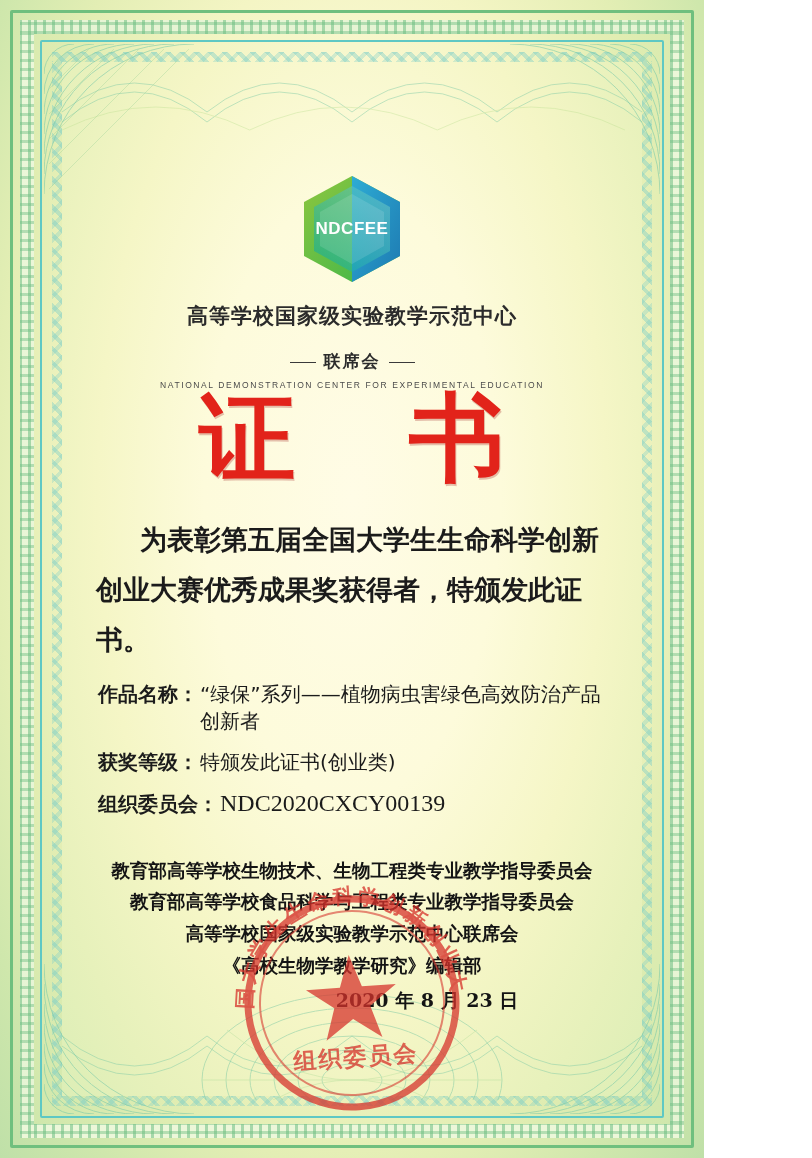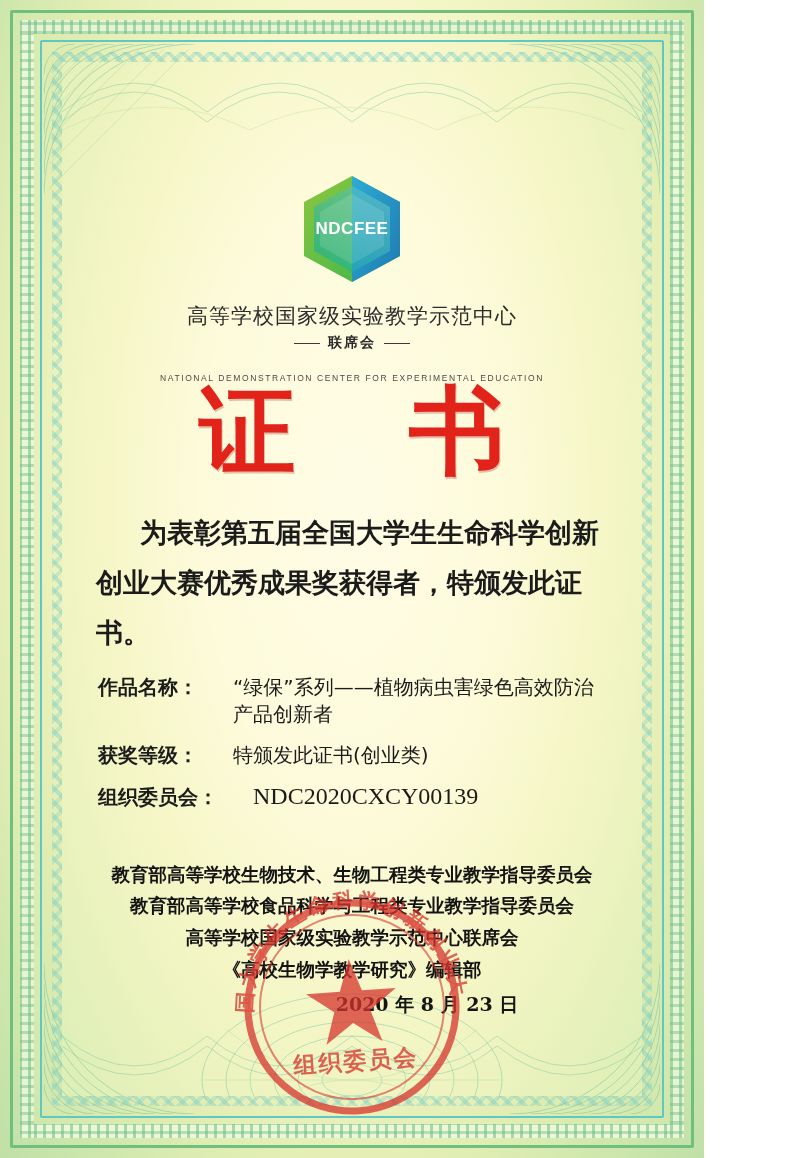--- a/index.html
+++ b/index.html
@@ -113,45 +113,45 @@
     margin: 0 auto;
     position: relative;
   }
   .logo-mark svg { width: 100%; height: 100%; display: block; }
   .org-cn-1 {
     margin-top: 10px;
     font-size: 21px;
     letter-spacing: 1px;
     color: #2b2b2b;
     font-family: "DejaVu Sans", "Liberation Sans", sans-serif;
-    font-weight: 400;
+    font-weight: 700;
   }
   .org-cn-2 {
-    margin-top: 4px;
-    font-size: 14px;
+    margin-top: 20px;
+    font-size: 17px;
     letter-spacing: 2px;
     color: #2b2b2b;
     font-family: "DejaVu Sans", "Liberation Sans", sans-serif;
     font-weight: 600;
     position: relative;
     display: inline-block;
     padding: 0 34px;
   }
   .org-cn-2::before, .org-cn-2::after {
     content: "";
     position: absolute;
     top: 50%;
     width: 26px;
     height: 1px;
     background: #3a3a3a;
   }
   .org-cn-2::before { left: 0; }
   .org-cn-2::after { right: 0; }
   .org-en {
-    margin-top: 21px;
+    margin-top: 7px;
     font-size: 8.5px;
     letter-spacing: 1.6px;
     color: #4a4a4a;
     font-family: "Liberation Sans", sans-serif;
   }
   .title {
     text-align: center;
     margin-top: 6px;
     font-size: 96px;
     line-height: 1.05;
@@ -174,36 +174,35 @@
   .fields {
     margin: 16px 28px 0 28px;
   }
   .field-row {
     display: flex;
     align-items: baseline;
     margin-bottom: 14px;
     font-size: 20px;
     color: #1b1b1b;
     font-family: "DejaVu Sans", "Liberation Sans", sans-serif;
-    gap: 33px;
   }
   .field-label {
     font-weight: 700;
     white-space: nowrap;
   }
   .field-value {
     font-weight: 400;
     margin-left: 2px;
   }
   .field-value.serif {
     font-family: "Liberation Serif", serif;
     font-size: 24px;
   }
   .signers {
-    margin-top: 48px;
+    margin-top: 37px;
     text-align: center;
     position: relative;
   }
   .signer-line {
     font-size: 18.5px;
     line-height: 1.72;
     color: #141414;
     font-family: "DejaVu Serif", "Liberation Serif", serif;
     font-weight: 600;
   }

